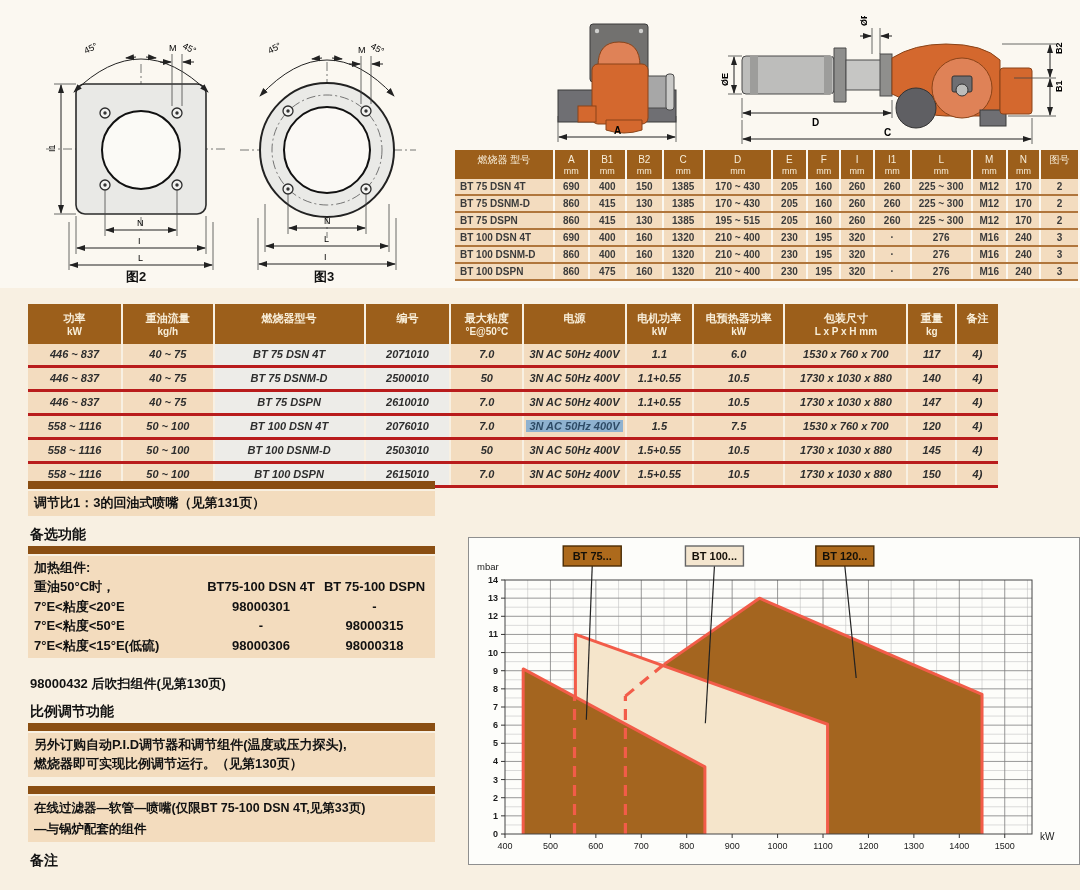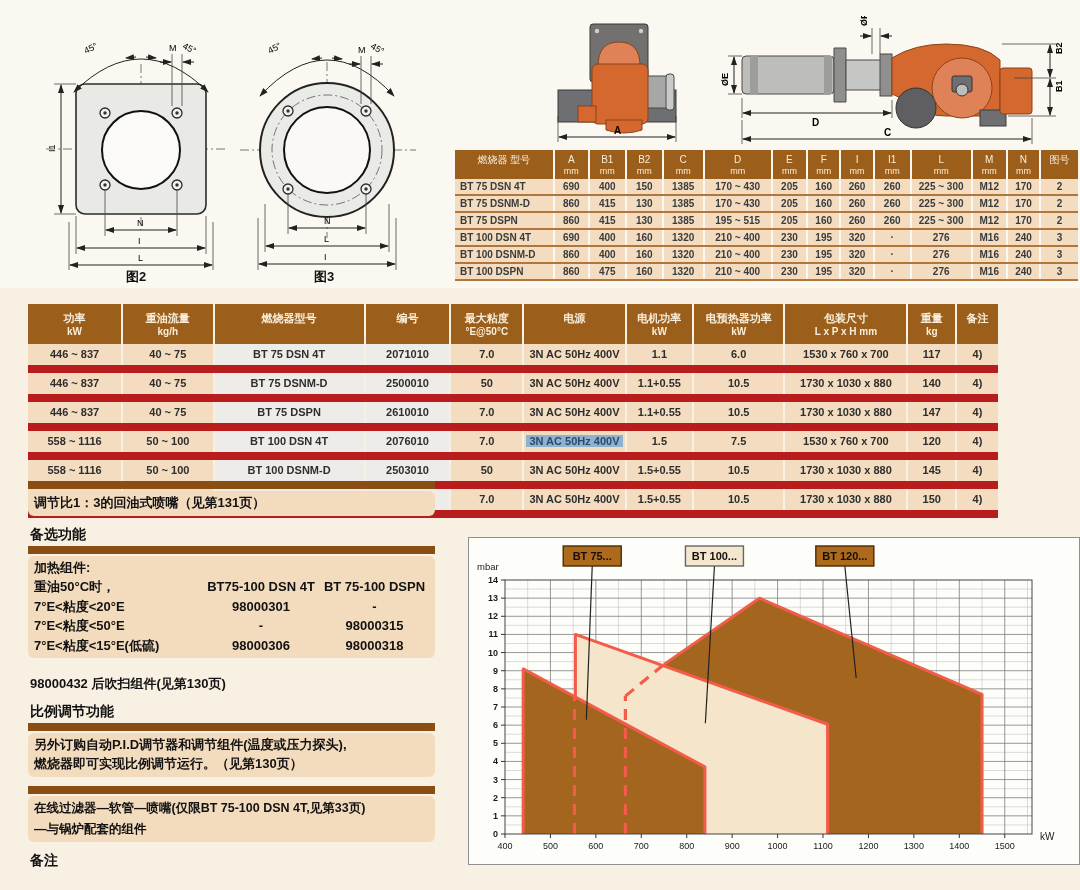--- a/index.html
+++ b/index.html
@@ -16,31 +16,31 @@
   .dimtable .brow{border-bottom:2px solid #b0763c;}
   .dimtable .bcell{background:#f3dcbf;font-size:10px;font-weight:bold;color:#3b3b3b;
      text-align:center;line-height:15px;height:15px;white-space:nowrap;}
   .dimtable .bcell.model{text-align:left;padding-left:5px;}
 
   .maintable{position:absolute;left:28px;top:304px;width:970px;}
   .maingrid{display:grid;grid-template-columns:100fr 96fr 160fr 90fr 76fr 108fr 70fr 96fr 130fr 50fr 44fr;column-gap:2px;}
   .maintable .hcell{background:#9c5f1b;color:#f8eed9;text-align:center;font-weight:bold;
      font-size:11px;line-height:1.3;padding:7px 0 6px;}
   .maintable .hcell .l2{font-size:10px;}
-  .maintable .brow{border-bottom:8px solid #b91c1c;}
+  .maintable .brow{border-bottom:3px solid #b91c1c;font-style:italic;}
   .maintable .bcell{background:#f3dcbf;font-size:11px;font-weight:bold;color:#2e2e2e;
      text-align:center;line-height:21px;height:21px;white-space:nowrap;}
   .maintable .bcell.lite{background:#edece8;}
   .hl{background:#8fb2d0;color:#2e4b66;padding:0 3px;}
 
   
   .leftcol{position:absolute;left:28px;top:481px;width:407px;}
   .leftcol h3{font-size:14px;font-weight:bold;color:#121212;margin:0 0 3px 2px;line-height:18px;}
   .bar{height:8px;background:#8a4e12;margin-bottom:2px;}
-  .band{background:#f3dcbe;padding:2px 6px 3px;font-size:13px;font-weight:bold;color:#121212;line-height:1.5;border-radius:6px;}
+  .band{background:#f3dcbe;padding:2px 6px 3px;font-size:13px;font-weight:bold;color:#121212;line-height:1.5;}
   .sect{margin-bottom:9px;}
   .hrow{display:grid;grid-template-columns:168px 118px 1fr;}
   .hrow .v{text-align:center;}
   .footerline{font-size:13px;font-weight:bold;padding:18px 2px 0;line-height:1.3;color:#121212;}
   .s4 .band{font-size:12.5px;line-height:1.65;}
 
   
   .chartpanel{position:absolute;left:468px;top:537px;width:610px;height:326px;
       background:#fdfdfa;border:1px solid #8f8f8f;}
   svg text{font-family:"Liberation Sans","DejaVu Sans",sans-serif;}

